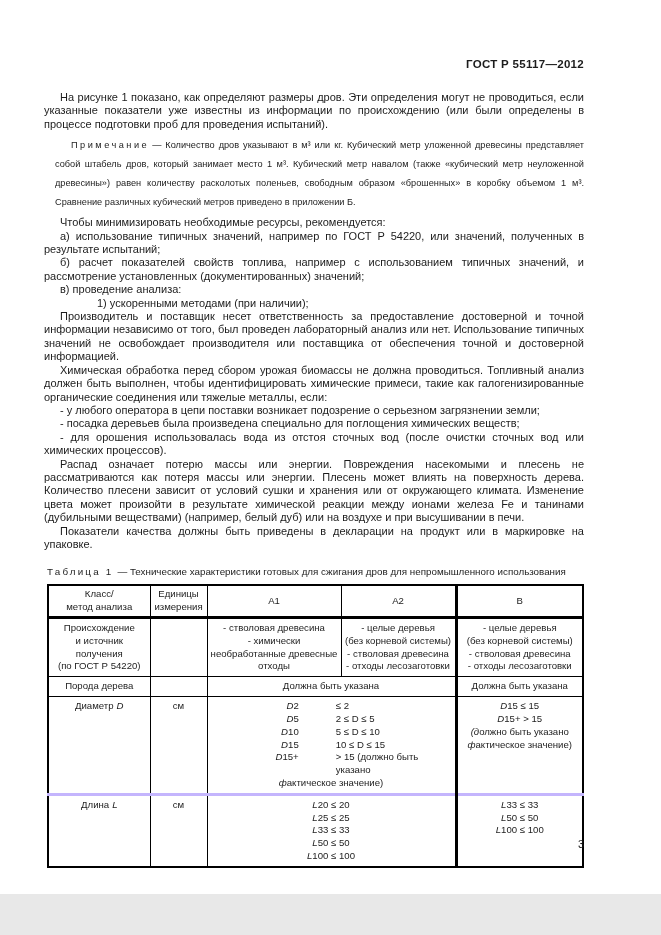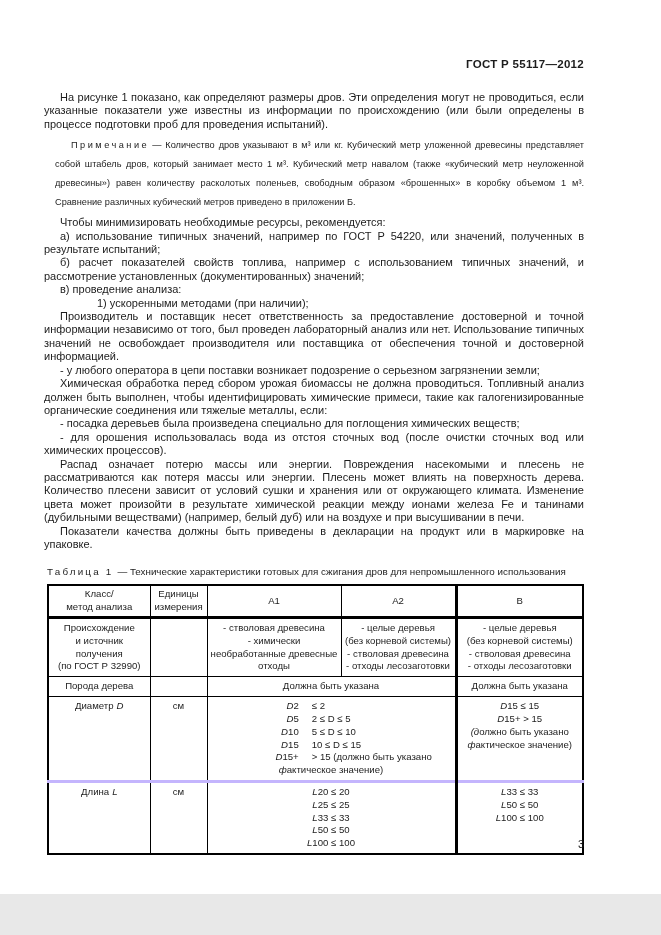--- a/index.html
+++ b/index.html
@@ -93,21 +93,21 @@
   tr.thick-top td { border-top: 3px solid #c4b5fd; }
   td.row-short { height: 20px; margin-top: 16px; }
   td.row-tall  { height: 80px; }
   td.row-len   { height: 66px; }
 
   .sym { font-style: italic; margin-left: 3px; }
 
   
   .tline { text-align: center; }
   .fl::first-letter { font-style: italic; }
-  .pair { display: flex; }
+  .pair { display: flex; gap: 24px; }
   .pair .cell-c { flex: 0 0 42%; text-align: right; padding-right: 13px; }
   .pair .cell-c::first-letter { font-style: italic; }
   .pair .cell-r { flex: 1 1 auto; text-align: left; }
 
   .page-number {
     position: absolute;
     top: 838px;
     right: 77px;
     font-size: 11px;
   }
@@ -123,22 +123,22 @@
     <p class="body">На рисунке 1 показано, как определяют размеры дров. Эти определения могут не проводиться, если указанные показатели уже известны из информации по происхождению (или были определены в процессе подготовки проб для проведения испытаний).</p>
 
     <p class="note"><span class="note-label">Примечание</span><span>— Количество дров указывают в м³ или кг. Кубический метр уложенной древесины представляет собой штабель дров, который занимает место 1 м³. Кубический метр навалом (также «кубический метр неуложенной древесины») равен количеству расколотых поленьев, свободным образом «брошенных» в коробку объемом 1 м³. Сравнение различных кубический метров приведено в приложении Б.</span></p>
 
     <p class="body">Чтобы минимизировать необходимые ресурсы, рекомендуется:</p>
     <p class="body">а) использование типичных значений, например по ГОСТ Р 54220, или значений, полученных в результате испытаний;</p>
     <p class="body">б) расчет показателей свойств топлива, например с использованием типичных значений, и рассмотрение установленных (документированных) значений;</p>
     <p class="body">в) проведение анализа:</p>
     <p class="sub">1) ускоренными методами (при наличии);</p>
     <p class="body">Производитель и поставщик несет ответственность за предоставление достоверной и точной информации независимо от того, был проведен лабораторный анализ или нет. Использование типичных значений не освобождает производителя или поставщика от обеспечения точной и достоверной информацией.</p>
+    <p class="body">Химическая обработка перед сбором урожая биомассы не должна проводиться. Топливный анализ должен быть выполнен, чтобы идентифицировать химические примеси, такие как галогенизированные органические соединения или тяжелые металлы, если:</p>
     <p class="body">- у любого оператора в цепи поставки возникает подозрение о серьезном загрязнении земли;</p>
-    <p class="body">Химическая обработка перед сбором урожая биомассы не должна проводиться. Топливный анализ должен быть выполнен, чтобы идентифицировать химические примеси, такие как галогенизированные органические соединения или тяжелые металлы, если:</p>
     <p class="body">- посадка деревьев была произведена специально для поглощения химических веществ;</p>
     <p class="body">- для орошения использовалась вода из отстоя сточных вод (после очистки сточных вод или химических процессов).</p>
     <p class="body">Распад означает потерю массы или энергии. Повреждения насекомыми и плесень не рассматриваются как потеря массы или энергии. Плесень может влиять на поверхность дерева. Количество плесени зависит от условий сушки и хранения или от окружающего климата. Изменение цвета может произойти в результате химической реакции между ионами железа Fe и танинами (дубильными веществами) (например, белый дуб) или на воздухе и при высушивании в печи.</p>
     <p class="body">Показатели качества должны быть приведены в декларации на продукт или в маркировке на упаковке.</p>
 
     <div class="table-caption"><span class="cap-label">Таблица 1</span><span>— Технические характеристики готовых для сжигания дров для непромышленного использования</span></div>
 
     <table class="gost">
       <colgroup>
         <col class="c-prop">
@@ -156,21 +156,21 @@
           <th>А1</th>
           <th>А2</th>
           <th class="thick-left">В</th>
         </tr>
       </thead>
       <tbody>
         <tr>
           <td>Происхождение
 и источник
 получения
-(по ГОСТ Р 32990)</td>
+(по ГОСТ Р 54220)</td>
           <td></td>
           <td>- стволовая древесина
 - химически необработанные древесные отходы</td>
           <td>- целые деревья
 (без корневой системы)
 - стволовая древесина
 - отходы лесозаготовки</td>
           <td class="thick-left">- целые деревья
 (без корневой системы)
 - стволовая древесина

